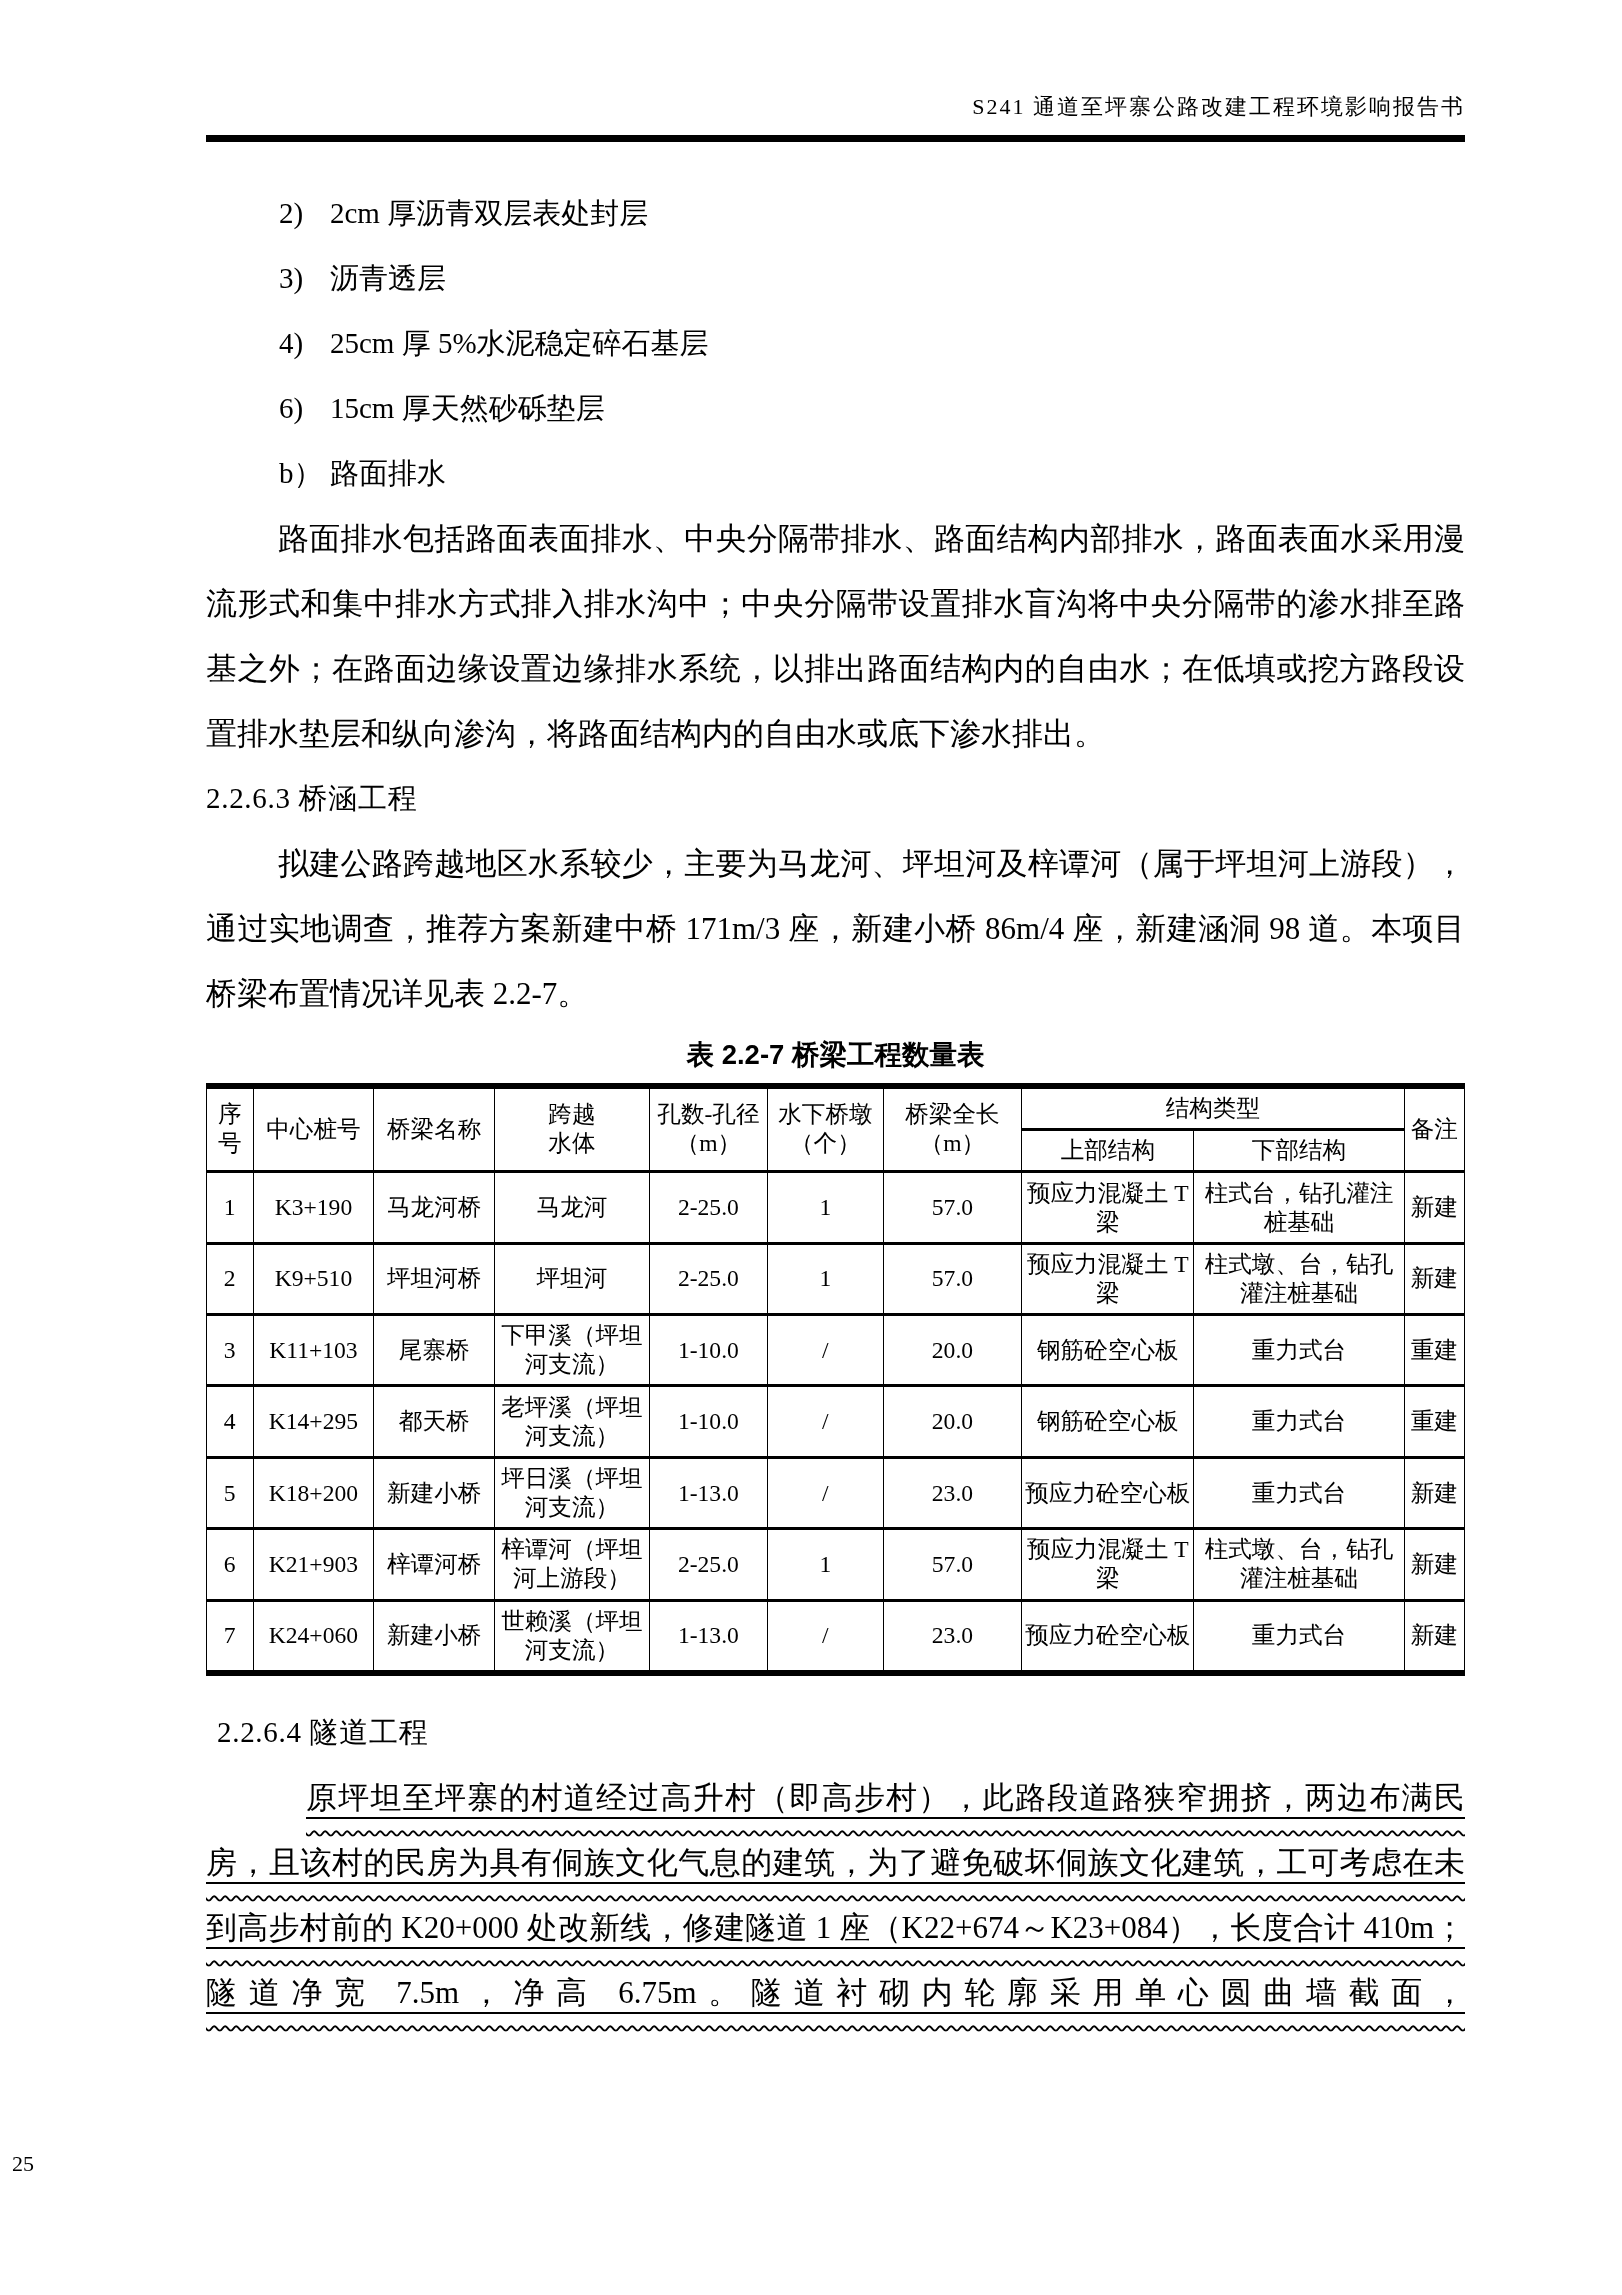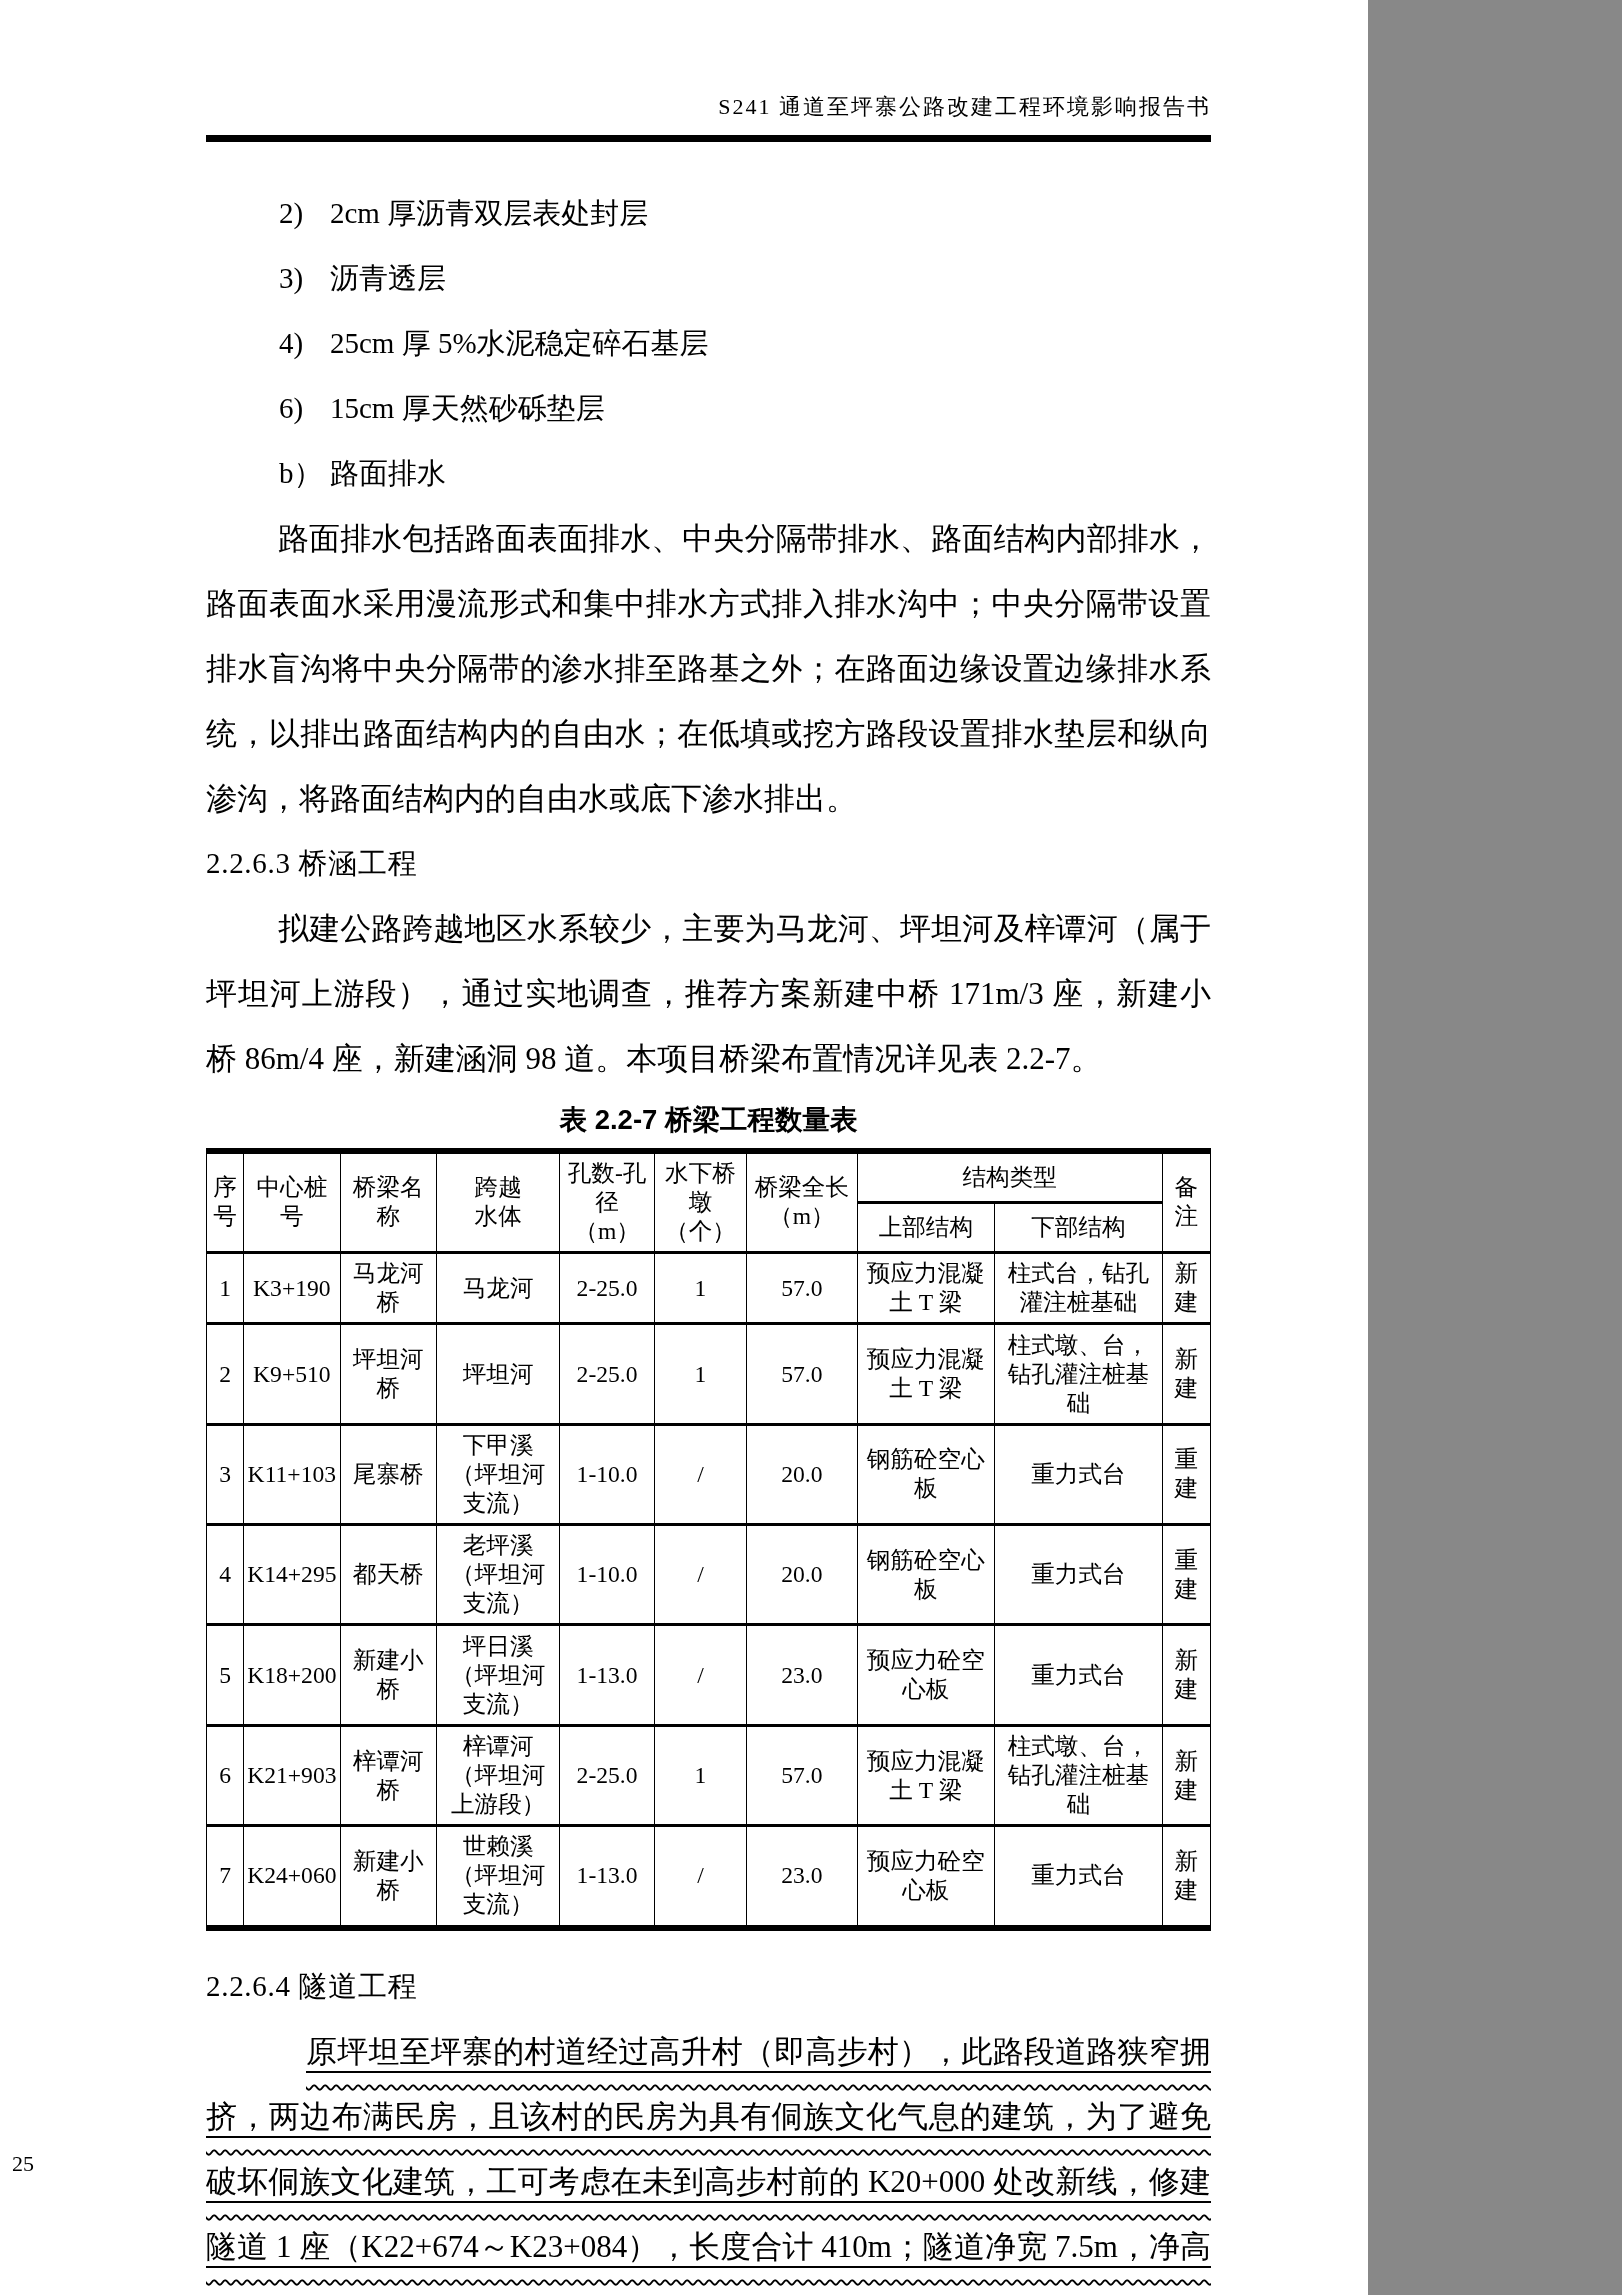--- a/index.html
+++ b/index.html
@@ -1,18 +1,18 @@
 <!DOCTYPE html>
 <html style="font-size:10.5px"><head>
 <meta charset="utf-8">
 <style>
   html,body { margin:0; padding:0; background:#888; }
   .page {
     position:relative;
-    width:1368px; height:2295px;
+    width:1622px; height:2295px;
     background:#ffffff;
     font-family:"Liberation Serif","DejaVu Serif",serif;
     color:#000;
     overflow:hidden;
   }
   .content { padding:92px 157px 0 206px; }
 
   .doc-header {
     text-align:right;
     font-size:22px;
@@ -238,21 +238,21 @@
             <td>1-13.0</td>
             <td>/</td>
             <td>23.0</td>
             <td>预应力砼空心板</td>
             <td>重力式台</td>
             <td>新建</td>
         </tr>
       </tbody>
     </table>
 
-    <h3 class="heading" style="font-weight:normal; margin-top:23.6px;">2.2.6.4  隧道工程</h3>
+    <h3 class="heading" style="font-weight:normal; margin-top:23.6px;margin-left:11px;">2.2.6.4  隧道工程</h3>
 
     <p class="para tunnel-para"><span class="u-wavy"><span class="u-solid">原坪坦至坪寨的村道经过高升村（即高步村），此路段道路狭窄拥挤，两边布满民房，且该村的民房为具有侗族文化气息的建筑，为了避免破坏侗族文化建筑，工可考虑在未到高步村前的 K20+000 处改新线，修建隧道 1 座（K22+674～K23+084），长度合计 410m；隧道净宽 7.5m，净高 6.75m。隧道衬砌内轮廓采用单心圆曲墙截面，</span></span></p>
 
   </div>
 
   <div class="page-number">25</div>
 </div>
 
 
 </body></html>

